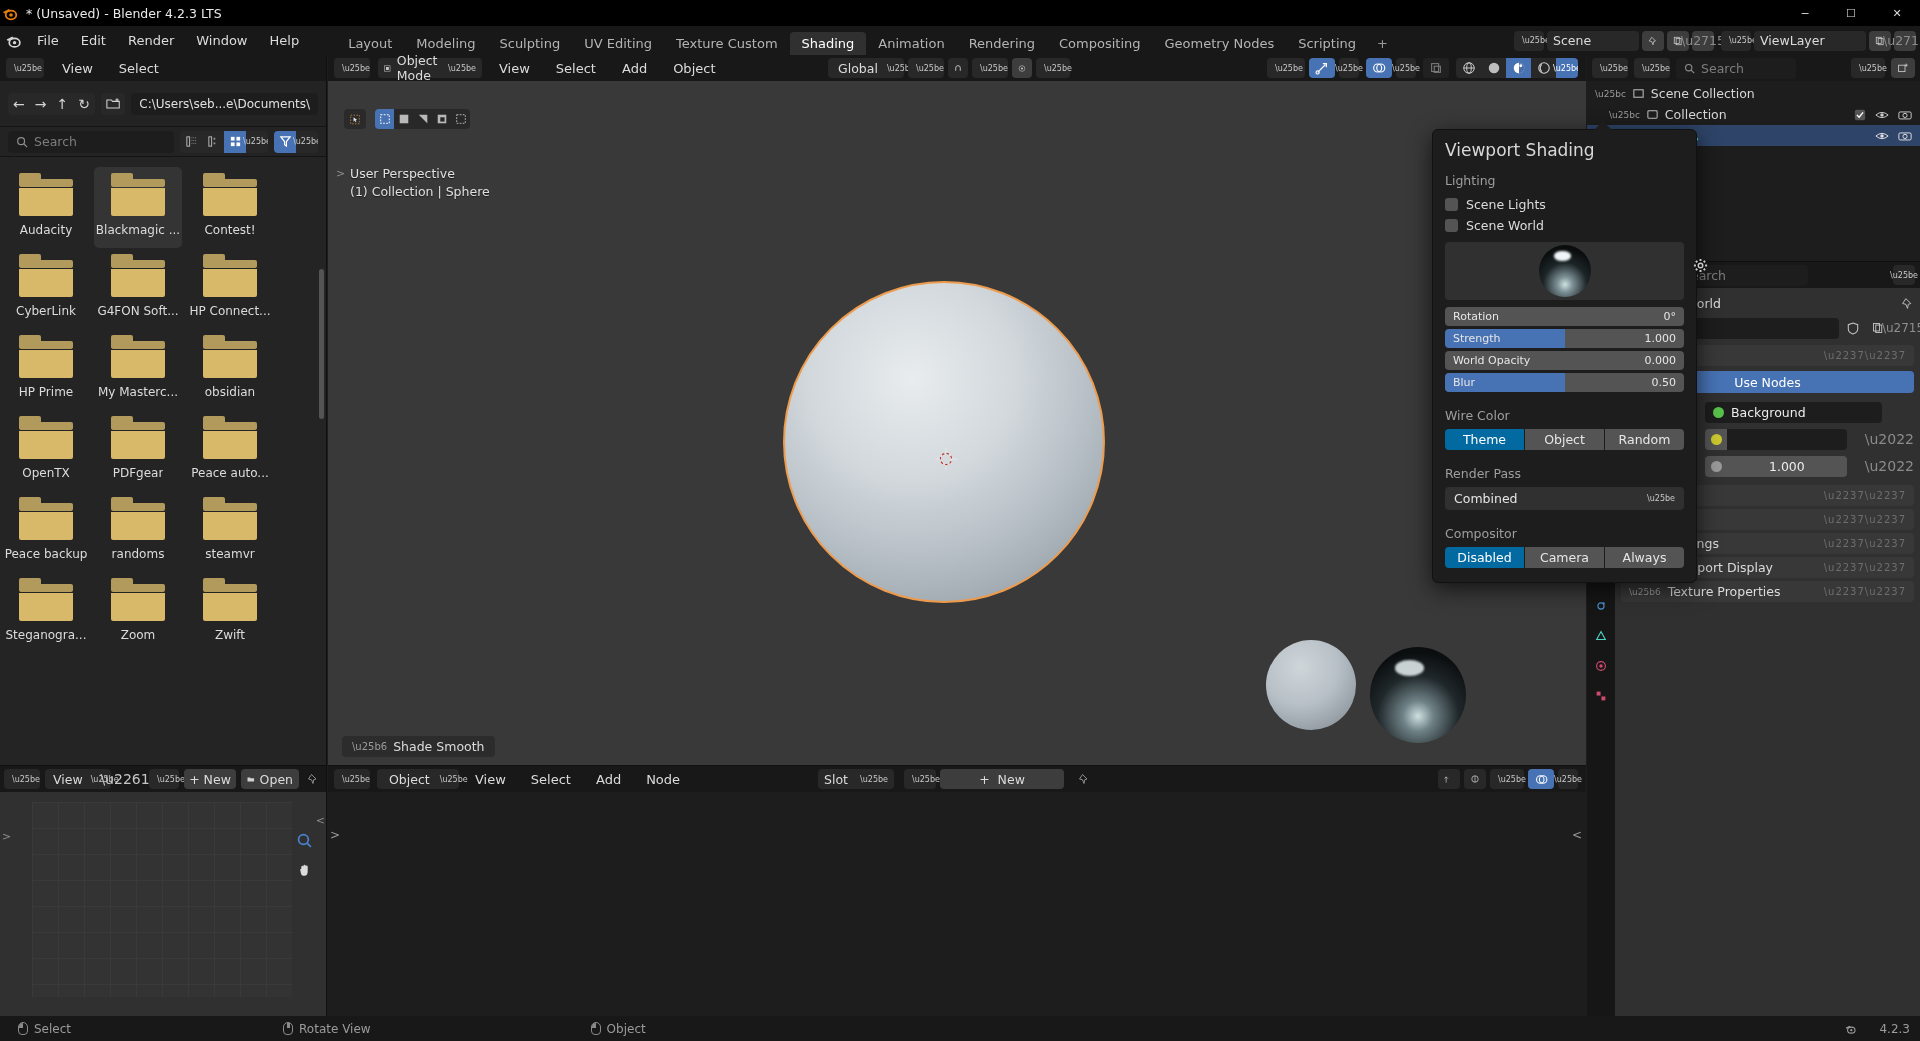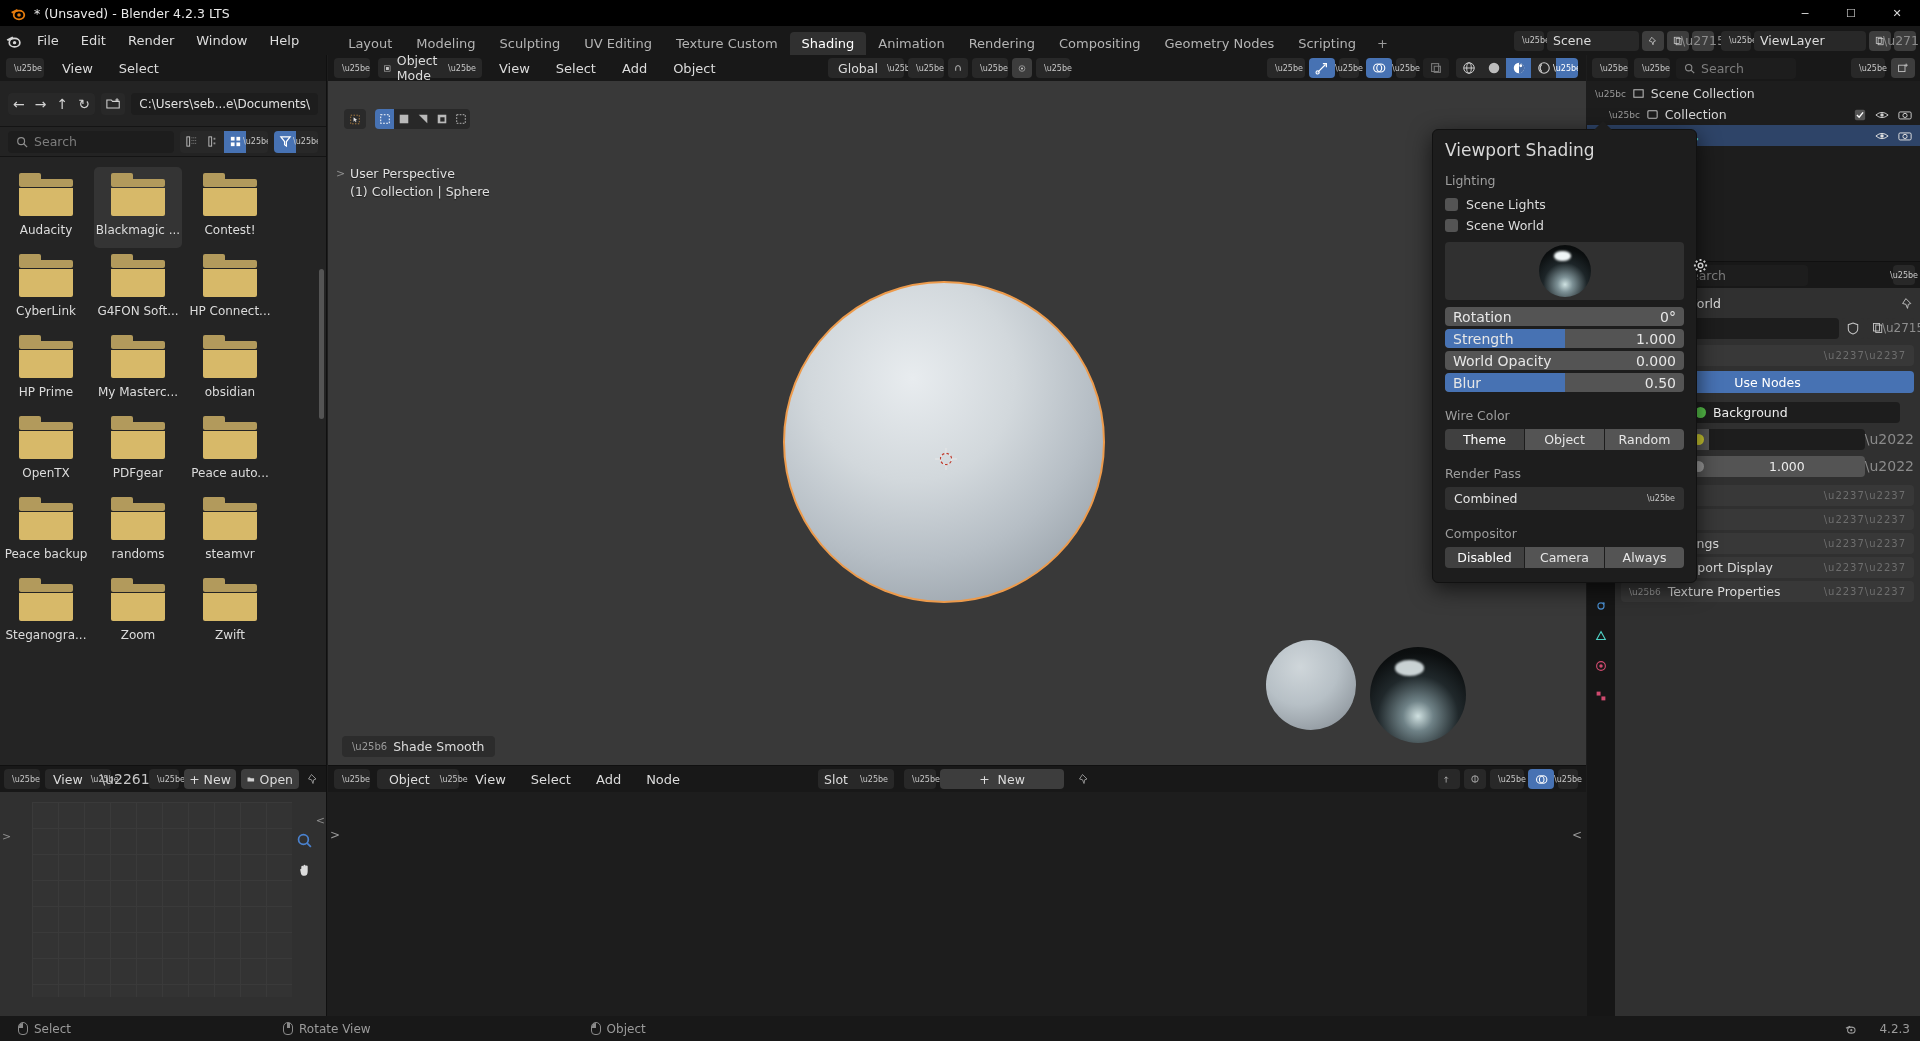--- a/index.html
+++ b/index.html
@@ -6,21 +6,21 @@
   html,body{
     width:1920px; height:1041px; overflow:hidden;
     background:#1d1d1d;
     font-family:"DejaVu Sans", sans-serif;
     font-size:13px; color:#e5e5e5;
     -webkit-font-smoothing:antialiased;
   }
   .app{position:relative;width:1920px;height:1041px;}
 
   
-  .titlebar{height:26px;background:#000;display:flex;align-items:center;padding:0 0 0 10px;position:relative;}
+  .titlebar{height:26px;background:#000;display:flex;align-items:center;padding:0 0 0 2px;position:relative;}
   .tb-logo{width:16px;height:16px;margin-right:8px;flex:0 0 auto;}
   .tb-title{font-size:12.5px;color:#e9e9e9;}
   .tb-btns{position:absolute;right:0;top:0;height:26px;display:flex;}
   .tb-btn{width:46px;height:26px;display:flex;align-items:center;justify-content:center;color:#dadada;font-size:11px;}
 
   
   .topbar{height:29px;background:#181818;display:flex;align-items:center;position:relative;}
   .tb-blender-icon{width:26px;display:flex;align-items:center;justify-content:center;}
   .menu{display:flex;align-items:center;height:100%;}
   .menu-item{padding:0 11px;height:100%;display:flex;align-items:center;font-size:13px;color:#dcdcdc;}
@@ -101,26 +101,26 @@
   .popover:before{content:"";position:absolute;left:161px;top:-9px;width:0;height:0;border-left:9px solid transparent;border-right:9px solid transparent;border-bottom:9px solid #1d1d1d;}
   .po-title{font-size:17px;color:#d8d8d8;margin-bottom:13px;}
   .po-sec{font-size:12.5px;color:#9e9e9e;margin:4px 0 6px 0;}
   .po-check{display:flex;align-items:center;gap:8px;height:21px;font-size:12.5px;color:#dcdcdc;}
   .cbox{width:13px;height:13px;background:#545454;border-radius:3px;}
   .po-preview{height:58px;background:#303030;border-radius:4px;margin:6px 0 7px 0;display:flex;align-items:center;justify-content:center;position:relative;}
   .po-preview .ball{width:52px;height:52px;border-radius:50%;position:relative;overflow:hidden;
      background:radial-gradient(circle at 50% 76%, #cfe2e2 0%, #7d9196 16%, #1d2528 46%, #0b0e0f 74%, #060707 100%);}
   .po-preview .ball:after{content:"";position:absolute;left:30%;top:12%;width:32%;height:18%;border-radius:50%;background:#f0f6f7;filter:blur(1.2px);}
   .po-gear{position:absolute;right:-24px;top:16px;color:#c9c9c9;font-size:15px;}
-  .slider{height:19px;background:#545454;border-radius:4px;display:flex;align-items:center;justify-content:space-between;padding:0 8px;margin-bottom:3px;font-size:14px;color:#e6e6e6;position:relative;overflow:hidden;}
+  .slider{height:19px;background:#545454;border-radius:4px;display:flex;align-items:center;justify-content:space-between;padding:0 8px;margin-bottom:3px;font-size:11px;color:#e6e6e6;position:relative;overflow:hidden;}
   .slider .fill{position:absolute;left:0;top:0;bottom:0;background:#4772b3;border-radius:4px 0 0 4px;}
   .slider span{position:relative;z-index:2;}
   .segbtns{display:flex;gap:1px;border-radius:4px;overflow:hidden;}
   .seg{flex:1;height:21px;background:#545454;display:flex;align-items:center;justify-content:center;font-size:12.5px;color:#e6e6e6;}
-  .seg.on{background:#404040;color:#fff;}
+  .seg.on{background:#0369a1;color:#fff;}
   .po-drop{height:23px;background:#303030;border-radius:4px;display:flex;align-items:center;justify-content:space-between;padding:0 9px;font-size:12.5px;color:#e6e6e6;}
 
   
   .shader{position:absolute;left:328px;top:710px;width:1258px;height:251px;background:#1d1d1d;border-top:1px solid #101010;}
   .sh-header{height:26px;background:#181818;display:flex;align-items:center;padding:0 6px;gap:7px;position:relative;}
   .sh-canvas{position:absolute;left:0;top:26px;right:0;bottom:0;background:#1d1d1d;}
   .sh-left-arrow{position:absolute;left:2px;top:36px;color:#9a9a9a;font-size:12px;}
   .sh-right-arrow{position:absolute;right:4px;top:36px;color:#9a9a9a;font-size:12px;}
 
   
@@ -137,21 +137,21 @@
   .pr-tab{width:20px;height:20px;display:flex;align-items:center;justify-content:center;font-size:13px;color:#9aa6b5;border-radius:3px;}
   .pr-tab.on{background:#2e2e2e;color:#e3e3e3;}
   .pr-body{position:absolute;left:28px;top:26px;right:0;bottom:0;background:#303030;padding:4px 6px;overflow:hidden;}
   .pr-bc{height:22px;display:flex;align-items:center;gap:7px;font-size:12.5px;color:#dcdcdc;}
   .pr-idblock{height:22px;display:flex;align-items:center;gap:3px;margin:3px 0 6px 0;}
   .pr-idblock .namefield{flex:1;height:21px;background:#1d1d1d;border-radius:4px;}
   .idbtn{width:22px;height:21px;background:#303030;border-radius:3px;display:flex;align-items:center;justify-content:center;color:#c6c6c6;font-size:12px;}
   .panelhdr{height:21px;background:#383838;border-radius:4px;display:flex;align-items:center;padding:0 8px;gap:7px;font-size:12.5px;color:#dcdcdc;margin-bottom:3px;}
   .panelhdr .grip{margin-left:auto;color:#6e6e6e;font-size:10px;letter-spacing:1px;}
   .usenodes{height:22px;background:#4772b3;border-radius:4px;display:flex;align-items:center;justify-content:center;font-size:12.5px;color:#fff;margin:5px 0 8px 0;}
-  .prow{display:flex;align-items:center;height:22px;margin-bottom:5px;gap:0;}
+  .prow{display:flex;align-items:center;height:22px;margin-bottom:5px;gap:18px;}
   .plabel{width:66px;text-align:right;font-size:12.5px;color:#cfcfcf;}
   .pfield{flex:1;height:21px;background:#545454;border-radius:4px;display:flex;align-items:center;gap:7px;padding:0 8px;font-size:12.5px;color:#ececec;}
   .pfield.center{justify-content:center;}
   .socket{width:11px;height:11px;border-radius:50%;flex:0 0 auto;}
   .socket-holder{width:22px;height:21px;background:#545454;border-radius:4px 0 0 4px;display:flex;align-items:center;justify-content:center;}
   .dot{color:#8b8b8b;font-size:14px;}
   .swatch{flex:1;height:21px;background:#1d1d1d;border-radius:0 4px 4px 0;}
 
   
   .statusbar{position:absolute;left:0;bottom:0;width:1920px;height:25px;background:#181818;display:flex;align-items:center;padding:0 10px;font-size:12px;color:#9b9b9b;}

